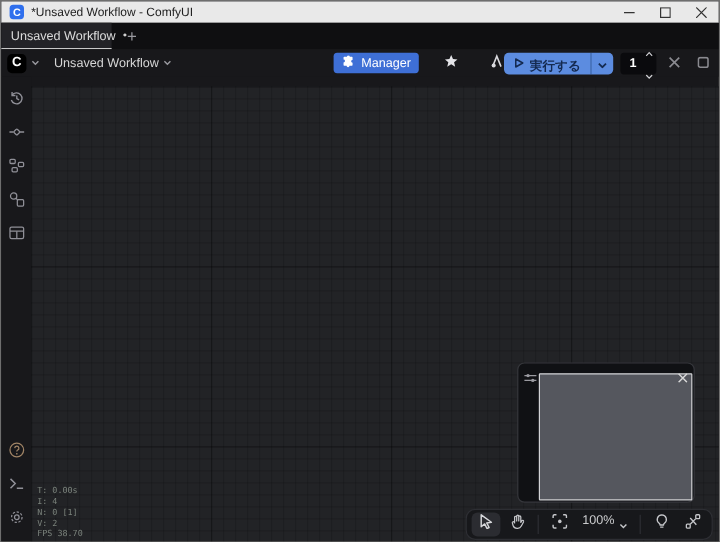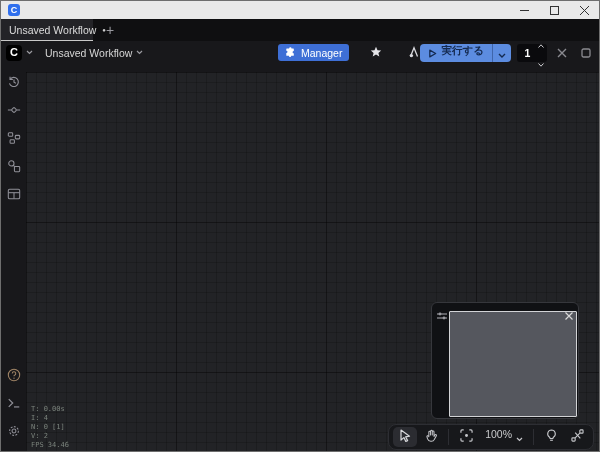--- a/index.html
+++ b/index.html
@@ -31,21 +31,21 @@
   .chev { display:block; }
 
   .manager-cluster { position:absolute; left:277px; top:0; height:23px; display:flex; align-items:center; gap:16px; }
   .manager-btn { height:17px; background:#3e6fd6; border-radius:3px; color:#fff; display:flex; align-items:center; gap:5px; padding:0 7px; }
   .manager-label { font-size:10.5px; color:#ffffff; }
   .icon-btn { width:22px; height:17px; display:flex; align-items:center; justify-content:center; color:#d9d9de; }
   .kebab { width:12px; height:17px; display:flex; align-items:center; justify-content:center; color:#8a8a90; font-size:10px; letter-spacing:0; }
 
   .run-cluster { position:absolute; right:4px; top:0; height:23px; display:flex; align-items:center; gap:6px; }
   .run-btn { height:18px; border-radius:4px; background:#5c8ce0; display:flex; align-items:stretch; overflow:hidden; }
-  .run-main { display:flex; align-items:flex-start; gap:5px; padding:0 8px; }
+  .run-main { display:flex; align-items:flex-end; gap:5px; padding:0 8px; }
   .run-label { font-size:10.5px; font-weight:bold; color:#142a50; white-space:nowrap; }
   .run-divider { width:1px; background:rgba(10,30,70,0.35); }
   .run-chevron { width:18px; display:flex; align-items:center; justify-content:center; }
   .stepper { position:relative; width:30px; height:18px; background:#0a0a0d; border-radius:3px; display:flex; align-items:center; }
   .stepper-value { flex:1; text-align:center; color:#fff; font-size:10.5px; font-weight:bold; }
   .stepper-arrows { display:flex; flex-direction:column; justify-content:center; gap:1px; padding-right:3px; }
   .small-icon-btn { width:18px; height:18px; display:flex; align-items:center; justify-content:center; color:#8a8a90; }
 
   
   .sidebar { position:absolute; left:0; top:63px; width:25px; height:389px; background:#18181b; display:flex; flex-direction:column; align-items:center; padding-top:6px; }
@@ -78,20 +78,21 @@
   .zoom-ctl { display:flex; align-items:flex-start; gap:4px; padding:0 5px; color:#c9cacc; }
   .zoom-label { font-size:10.5px; }
 </style>
 </head>
 <body>
 
 <div class="window">
 
   <div class="titlebar">
     <div class="os-logo">C</div>
+    <div class="os-title">*Unsaved Workflow - ComfyUI</div>
     <div class="win-controls">
       <div class="win-btn">
         <span>
             <svg width="9" height="9" viewBox="0 0 9 9">
               <line x1="0" y1="4.5" x2="9" y2="4.5" stroke="#333" stroke-width="1"></line>
             </svg>
           </span>
       </div>
       <div class="win-btn">
         <span>
@@ -268,21 +269,21 @@
     </div>
   </div>
 
   <div class="canvas">
 
     <div class="stats">
       <div>T: 0.00s</div>
       <div>I: 4</div>
       <div>N: 0 [1]</div>
       <div>V: 2</div>
-      <div>FPS 34.46</div>
+      <div>FPS 38.70</div>
     </div>
 
     <div class="minimap">
       <span class="mm-options"><svg width="12" height="10" viewBox="0 0 12 10">
             <line x1="1" y1="3" x2="11" y2="3" stroke="#9a9aa0" stroke-width="1.2"></line>
             <circle cx="4" cy="3" r="1.4" fill="#9a9aa0"></circle>
             <line x1="1" y1="7" x2="11" y2="7" stroke="#9a9aa0" stroke-width="1.2"></line>
             <circle cx="8" cy="7" r="1.4" fill="#9a9aa0"></circle>
           </svg></span>
       <span class="mm-close"><svg width="8" height="8" viewBox="0 0 8 8">

